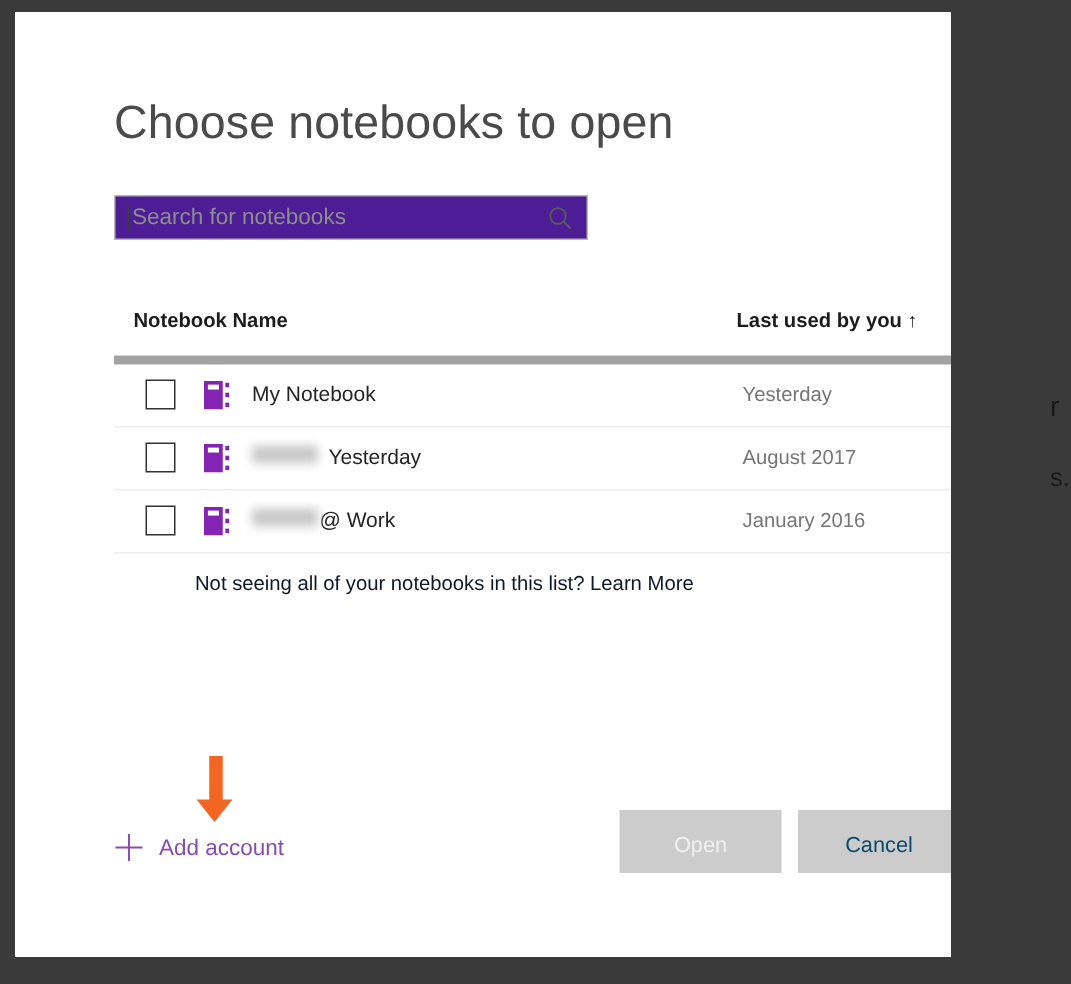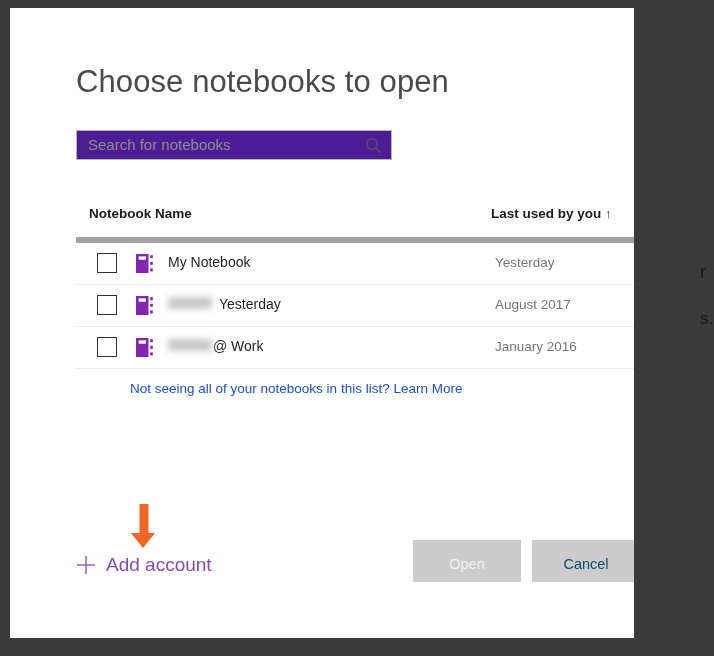--- a/index.html
+++ b/index.html
@@ -183,21 +183,21 @@
     position: relative;
     top: -1px;
   }
 
   
   .learn-more {
     position: absolute;
     left: 120px;
     top: 373px;
     font-size: 13.5px;
-    color: #1d4ed8;
+    color: #0f172a;
     white-space: nowrap;
     cursor: pointer;
   }
 
   
   .add-account {
     position: absolute;
     left: 66px;
     top: 545px;
     height: 24px;
@@ -206,21 +206,21 @@
     cursor: pointer;
   }
   .plus-icon {
     width: 20px;
     height: 20px;
     position: relative;
     margin-right: 10px;
     flex: none;
   }
   .add-account-label {
-    font-size: 19px;
+    font-size: 15px;
     color: #8a4bb0;
     white-space: nowrap;
   }
 
   
   .arrow-annotation {
     position: absolute;
     left: 112px;
     top: 496px;
     width: 48px;

